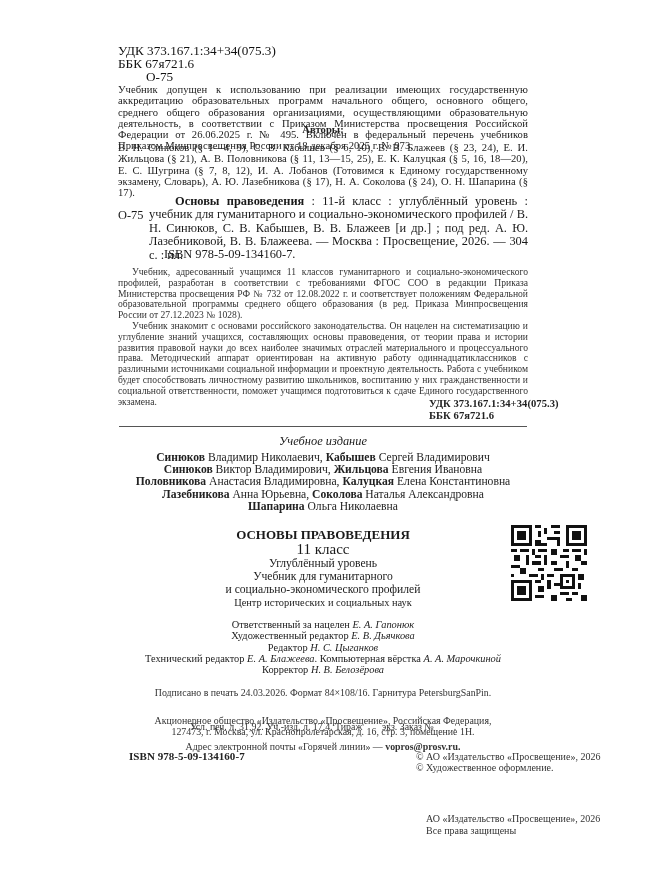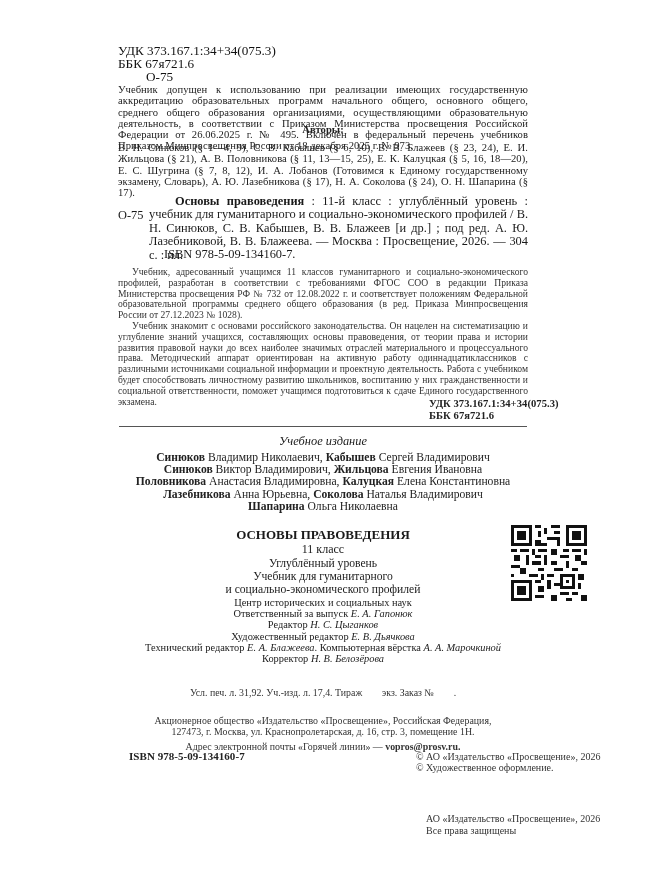--- a/index.html
+++ b/index.html
@@ -45,42 +45,43 @@
 <div class="abs small b" style="left:429px;top:410px;">ББК 67я721.6</div>
 
 <div class="rule"></div>
 
 <div class="abs mid i c" style="left:118px;top:435px;width:410px;">Учебное издание</div>
 
 <div class="abs c" style="left:118px;top:452px;width:410px;font-family:'Liberation Serif',serif;font-size:11.6px;line-height:12.2px;color:#222;">
   <div><span class="b">Синюков</span><span> Владимир Николаевич, </span><span class="b">Кабышев</span><span> Сергей Владимирович</span></div>
   <div><span class="b">Синюков</span><span> Виктор Владимирович, </span><span class="b">Жильцова</span><span> Евгения Ивановна</span></div>
   <div><span class="b">Половникова</span><span> Анастасия Владимировна, </span><span class="b">Калуцкая</span><span> Елена Константиновна</span></div>
-  <div><span class="b">Лазебникова</span><span> Анна Юрьевна, </span><span class="b">Соколова</span><span> Наталья Владимирович</span></div>
+  <div><span class="b">Лазебникова</span><span> Анна Юрьевна, </span><span class="b">Соколова</span><span> Наталья Александровна</span></div>
   <div><span class="b">Шапарина</span><span> Ольга Николаевна</span></div>
 </div>
 
 <div class="abs c" style="left:118px;top:527px;width:410px;font-family:'Liberation Serif',serif;color:#1a1a1a;">
   <div class="b" style="font-size:13px;line-height:15px;">ОСНОВЫ ПРАВОВЕДЕНИЯ</div>
-  <div style="font-size:12px;line-height:14px;">11 класс</div>
+  <div style="font-size:15px;line-height:14px;">11 класс</div>
   <div style="font-size:11.6px;line-height:15px;">Углублённый уровень</div>
   <div style="font-size:11.6px;line-height:12.5px;">Учебник для гуманитарного</div>
   <div style="font-size:11.6px;line-height:12.5px;">и социально-экономического профилей</div>
 </div>
 
 <div class="abs c" style="left:118px;top:597px;width:410px;font-family:'Liberation Serif',serif;font-size:10.4px;line-height:11.2px;color:#222;">
-  <div style="margin-bottom:0;">Центр исторических и социальных наук</div>
-  <div><span>Ответственный за выпуск </span><span class="i">Е. А. Гапонюк</span></div>
+  <div style="margin-bottom:11px;">Центр исторических и социальных наук</div>
+  <div><span>Ответственный за нацелен </span><span class="i">Е. А. Гапонюк</span></div>
+  <div><span>Художественный редактор </span><span class="i">Е. В. Дьячкова</span></div>
   <div><span>Редактор </span><span class="i">Н. С. Цыганков</span></div>
-  <div><span>Художественный редактор </span><span class="i">Е. В. Дьячкова</span></div>
   <div><span>Технический редактор </span><span class="i">Е. А. Блажеева</span><span>. Компьютерная вёрстка </span><span class="i">А. А. Марочкиной</span></div>
   <div><span>Корректор </span><span class="i">Н. В. Белозёрова</span></div>
 </div>
 
 <div class="abs imp" style="left:118px;top:665px;width:410px;white-space:pre;">
+  <div>Подписано в печать 24.03.2026. Формат 84×108/16. Гарнитура PetersburgSanPin.</div>
   <div>Усл. печ. л. 31,92. Уч.-изд. л. 17,4. Тираж        экз. Заказ №        .</div>
 </div>
 
 <div class="abs imp" style="left:118px;top:691px;width:410px;margin-top:24px;">
   <div>Акционерное общество «Издательство «Просвещение», Российская Федерация,</div>
   <div>127473, г. Москва, ул. Краснопролетарская, д. 16, стр. 3, помещение 1Н.</div>
   <div style="margin-top:4px;"><span>Адрес электронной почты «Горячей линии» — </span><span class="b">vopros@prosv.ru.</span></div>
 </div>
 
 <div class="abs small b" style="left:129px;top:751px;font-size:11px;">ISBN 978-5-09-134160-7</div>

